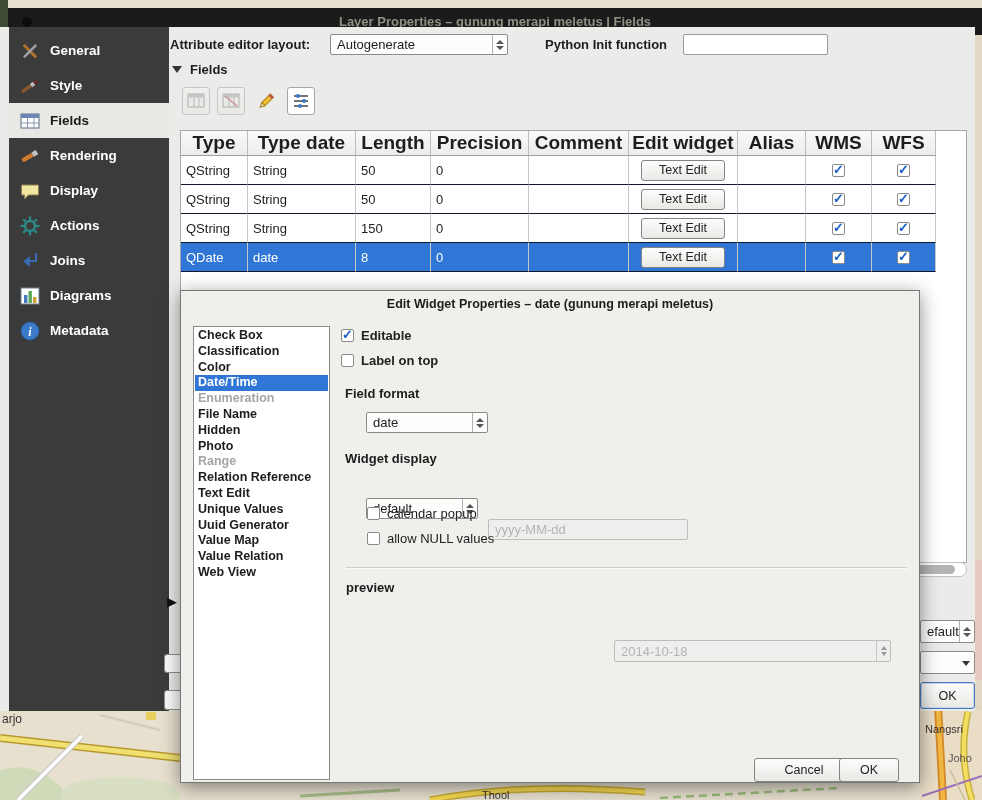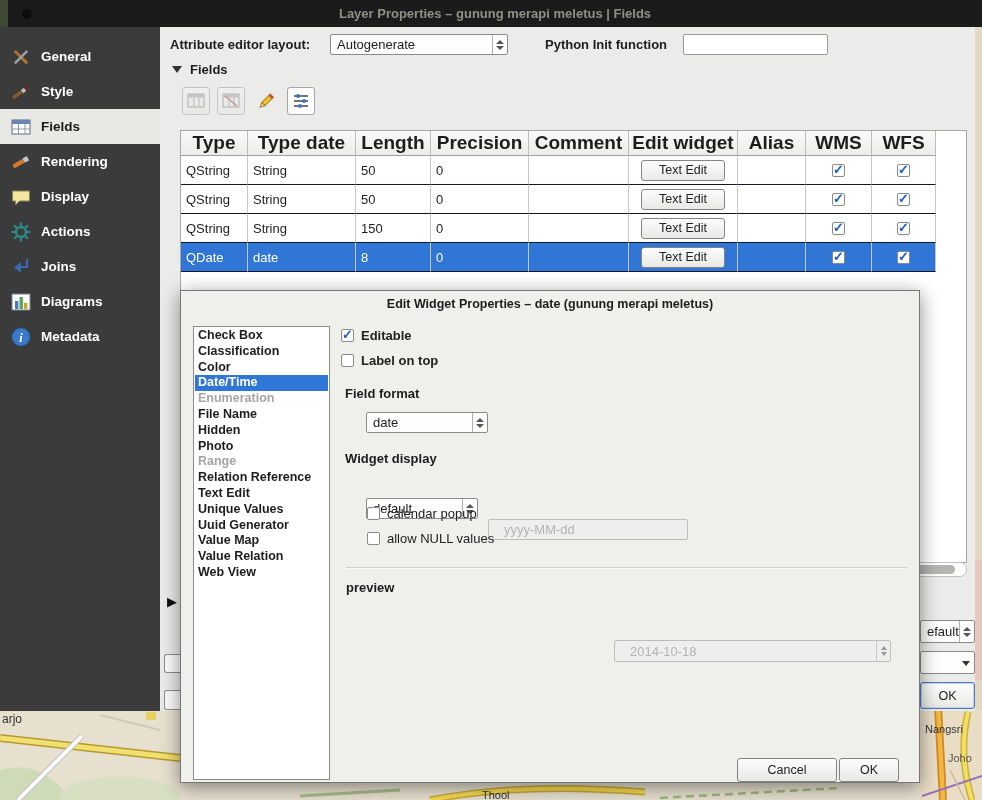--- a/index.html
+++ b/index.html
@@ -5,29 +5,29 @@
   *{margin:0;padding:0;box-sizing:border-box}
   html,body{width:982px;height:800px;overflow:hidden}
   body{position:relative;font-family:"Liberation Sans",sans-serif;font-size:13px;background:#e7e0cf;color:#1d1d1d}
   .abs{position:absolute}
 
   
   #map{position:absolute;inset:0}
   .map-label{position:absolute;color:#333;font-size:11px}
 
   
-  #titlebar{position:absolute;left:8px;top:0;width:974px;height:27px;background:#1b1b1b;
+  #titlebar{position:absolute;left:8px;top:8px;width:974px;height:27px;background:#1b1b1b;
     display:flex;align-items:center;justify-content:center;color:#8f8f84;font-weight:bold;font-size:13px}
   #titlebar .win-dot{position:absolute;left:14px;top:9px;width:10px;height:10px;border-radius:50%;background:#0c0c0c}
 
   
   #window{position:absolute;left:0;top:27px;width:975px;height:684px;background:#ebebe9}
 
   
-  #sidebar{position:absolute;left:0;top:0;width:160px;height:684px;background:#3b3b3b;padding-top:12px}
+  #sidebar{position:absolute;left:9px;top:0;width:160px;height:684px;background:#3b3b3b;padding-top:6px}
   .side-item{height:35px;display:flex;align-items:center;gap:9px;padding-left:10px;color:#fff;font-weight:bold;font-size:13.5px;cursor:default}
   .side-item.selected{background:#e8e8e4;color:#1c1c1c}
   .sicon{width:22px;height:22px;flex:0 0 22px;display:inline-flex}
   .sicon svg{width:22px;height:22px}
 
   
   #main{position:absolute;left:160px;top:0;width:815px;height:684px}
   .blabel{font-weight:bold;font-size:13px;color:#1d1d1d}
 
   .combo{position:relative;background:#fdfdfc;border:1px solid #8b8b8b;border-radius:2px;
@@ -79,21 +79,21 @@
   #wlist{position:absolute;left:12px;top:35px;width:137px;height:454px;background:#fff;border:1px solid #8c8c8c;padding:1px;overflow:hidden}
   .witem{height:15.8px;line-height:15.8px;padding-left:3px;font-weight:bold;font-size:12.5px;white-space:nowrap}
   .witem.sel{background:#3076d6;color:#fff}
   .witem.dis{color:#a5a5a5}
 
   .chk-row{position:absolute;display:flex;align-items:center;gap:7px;font-size:13px;font-weight:600;color:#222}
   .chk-row.light{font-weight:500}
   .sep{position:absolute;left:165px;right:12px;top:276px;border-top:1px solid #cfcfcc;border-bottom:1px solid #fbfbf9}
 
   .disabled-input{background:#eeeeec;border:1px solid #bdbdbd;border-radius:2px;color:#b4b4b4;
-    display:flex;align-items:center;padding-left:15px;font-size:13px;position:relative}
+    display:flex;align-items:center;padding-left:6px;font-size:13px;position:relative}
   .disabled-input .spin{position:absolute;right:0;top:0;bottom:0;width:14px;border-left:1px solid #c6c6c4;
     display:flex;flex-direction:column;align-items:center;justify-content:center;gap:2px}
   .disabled-input .spin i{width:0;height:0;border-left:3.5px solid transparent;border-right:3.5px solid transparent}
   .disabled-input .spin i.up{border-bottom:4px solid #9a9a9a}
   .disabled-input .spin i.dn{border-top:4px solid #9a9a9a}
 </style>
 </head>
 <body>
 
 <div id="map">
@@ -466,15 +466,15 @@
 
   <span class="abs" style="left:165px;top:289px;font-size:13px;font-weight:600">preview</span>
   <div class="abs disabled-input" style="left:433px;top:286px;width:277px;height:22px">
     <span>2014-10-18</span>
     <span class="spin">
         <i class="up"></i>
         <i class="dn"></i>
       </span>
   </div>
 
-  <div class="abs btn" style="left:556px;top:467px;width:100px;height:24px">Cancel</div>
+  <div class="abs btn" style="left:573px;top:467px;width:100px;height:24px">Cancel</div>
   <div class="abs btn" style="left:658px;top:467px;width:60px;height:24px">OK</div>
 </div>
 
 </body></html>

